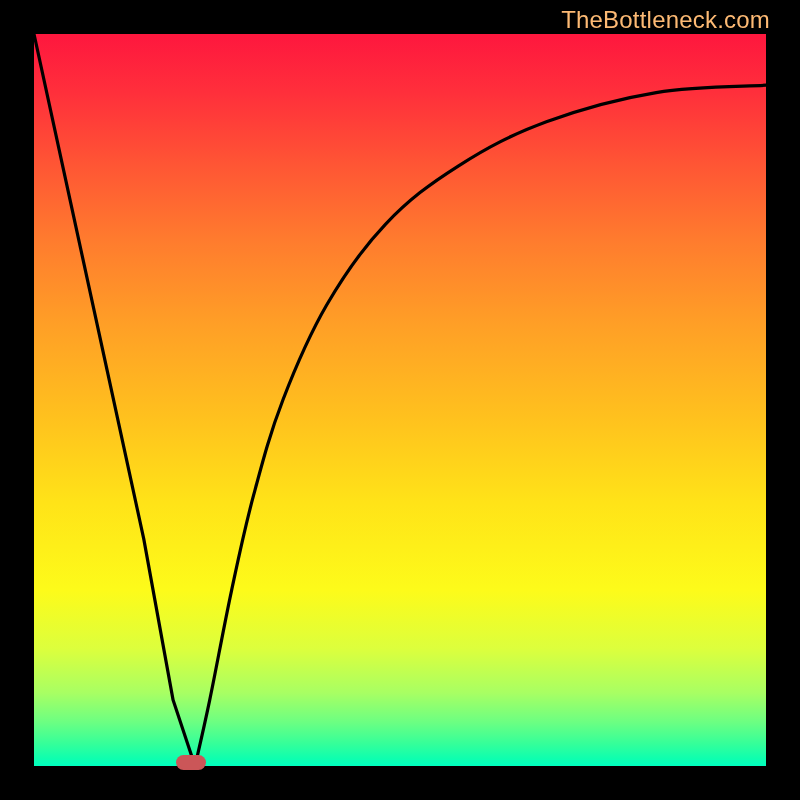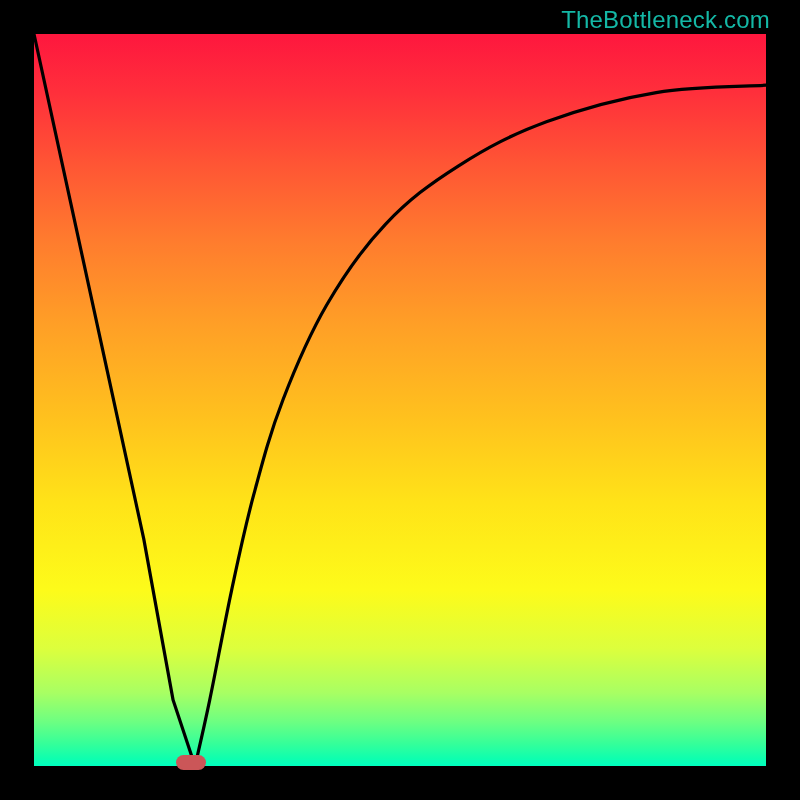--- a/index.html
+++ b/index.html
@@ -32,21 +32,21 @@
       #6cff82 94%,
       #34ff9a 97%,
       #0effaf 99%,
       #00ffbf 100%
     );
   }
   .watermark {
     position: absolute;
     top: 6px;
     right: 30px;
-    color: #14b8a6;
+    color: #fdba74;
     font-size: 24px;
     font-weight: 500;
     letter-spacing: 0.2px;
   }
   svg.curve {
     position: absolute;
     left: 0;
     top: 0;
     width: 732px;
     height: 732px;

